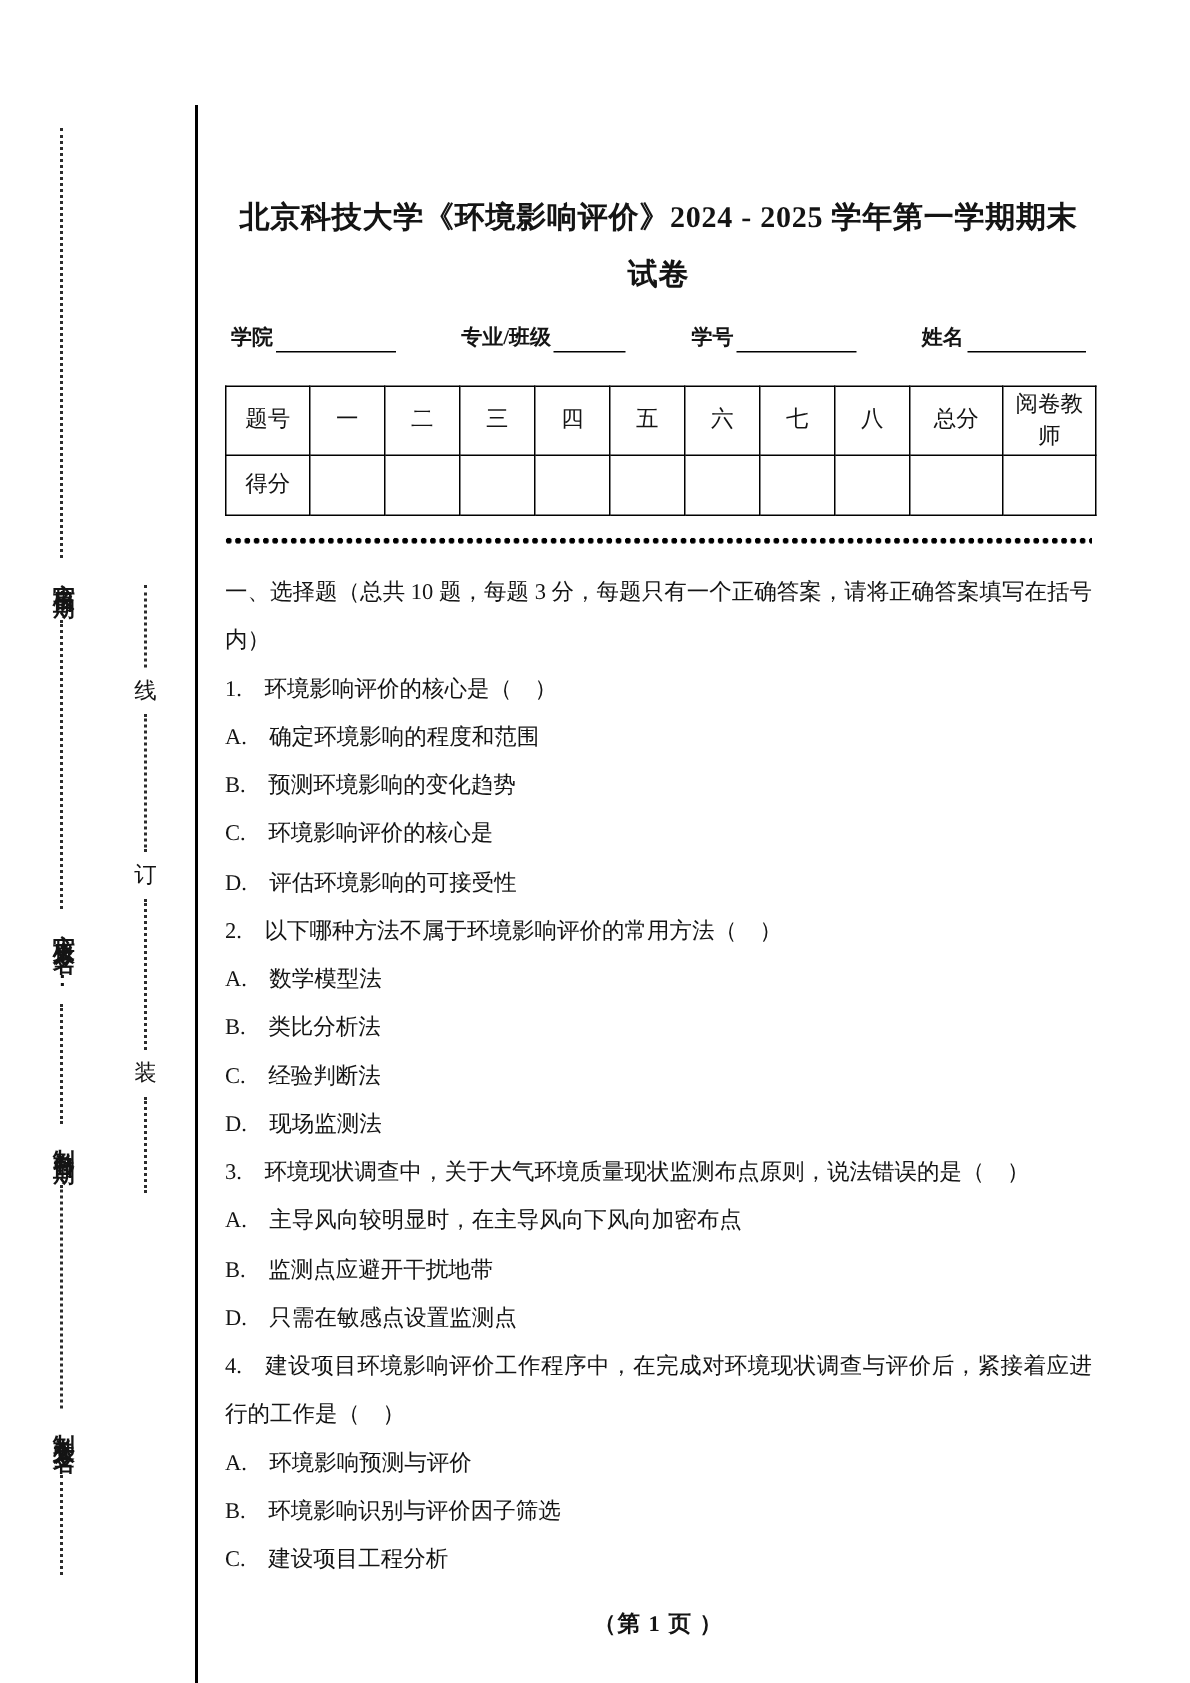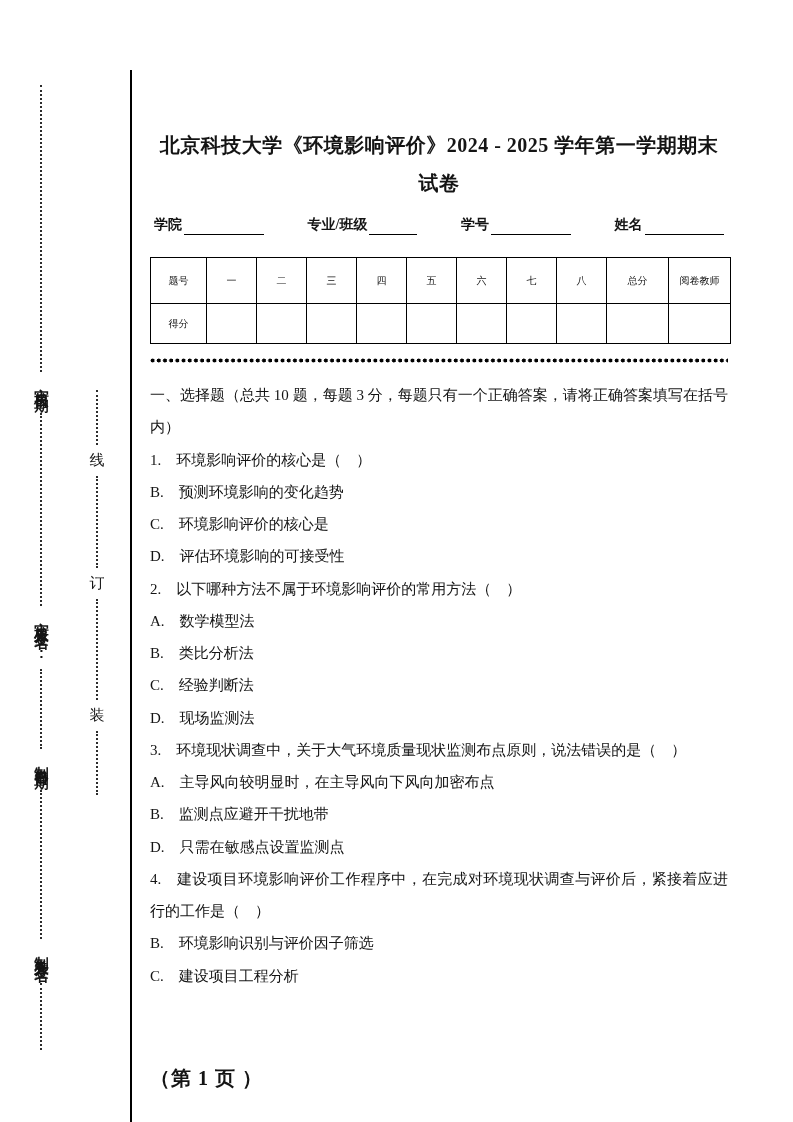--- a/index.html
+++ b/index.html
@@ -26,35 +26,35 @@
   .content-border { position:absolute; left:130px; top:70px; bottom:0; width:0; border-left:2px solid #000; }
   .content { position:absolute; left:150px; top:78px; width:578px;margin-top:48px; }
 
   .title { font-size:20px; font-weight:bold; text-align:center; line-height:1.9; letter-spacing:0.5px; }
 
   .fields-row { display:flex; margin-top:14px; padding:0 4px; font-size:14px; font-weight:bold; align-items:center;gap:44px; }
   .field { display:flex; flex:1 1 0; align-items:flex-end; }
   .flabel { white-space:nowrap; padding-bottom:1px; }
   .blank { display:inline-block; flex:1 1 auto; border-bottom:1.5px solid #000; height:17px; margin-left:2px; }
 
-  .score-table { border-collapse:collapse; margin-top:22px; width:580px; table-layout:fixed; font-size:10px; }
+  .score-table { border-collapse:collapse; margin-top:22px; width:580px; table-layout:fixed; font-size:15px; }
   .score-table td { border:1.5px solid #000; text-align:center; vertical-align:middle; height:40px; padding:2px; line-height:1.35; }
   .score-table tr.hdr td { height:46px; }
   .score-table td.grader { word-break:break-all; }
 
   .dotsep {
     margin-top:14px; height:5px;
     background-image:radial-gradient(circle at 2.5px 2.5px, #000 1.8px, transparent 2.2px);
     background-size:6.2px 5px; background-repeat:repeat-x;
   }
 
   .section-title { margin-top:16px; font-size:15px; font-weight:normal; line-height:2.15; text-align:justify; }
   .q { font-size:15px; line-height:2.15; text-align:justify; }
 
-  .footer { position:absolute; left:150px; width:578px; bottom:30px; font-size:20px; font-weight:bold; letter-spacing:1px; }
+  .footer { position:absolute; left:150px; width:578px; bottom:30px; text-align:center; font-size:15px; font-weight:bold; letter-spacing:1px; }
 </style>
 </head>
 <body>
 
 <div class="page">
 
   <div class="rail rail-seal">
     <span class="dotline" style="flex-grow:2.15"></span>
     <span class="rail-label">审核日期:</span>
     <span class="dotline" style="flex-grow:1.45"></span>
@@ -143,36 +143,38 @@
           <td></td>
         </tr>
       </tbody>
     </table>
 
     <div class="dotsep"></div>
 
     <p class="section-title">一、选择题（总共 10 题，每题 3 分，每题只有一个正确答案，请将正确答案填写在括号内）</p>
 
     <p class="q">1.　环境影响评价的核心是（　）</p>
+    <p class="q">A.　确定环境影响的程度和范围</p>
     <p class="q">B.　预测环境影响的变化趋势</p>
     <p class="q">C.　环境影响评价的核心是</p>
     <p class="q">D.　评估环境影响的可接受性</p>
 
     <p class="q">2.　以下哪种方法不属于环境影响评价的常用方法（　）</p>
     <p class="q">A.　数学模型法</p>
     <p class="q">B.　类比分析法</p>
     <p class="q">C.　经验判断法</p>
     <p class="q">D.　现场监测法</p>
 
     <p class="q">3.　环境现状调查中，关于大气环境质量现状监测布点原则，说法错误的是（　）</p>
     <p class="q">A.　主导风向较明显时，在主导风向下风向加密布点</p>
     <p class="q">B.　监测点应避开干扰地带</p>
     <p class="q">D.　只需在敏感点设置监测点</p>
 
     <p class="q">4.　建设项目环境影响评价工作程序中，在完成对环境现状调查与评价后，紧接着应进行的工作是（　）</p>
+    <p class="q">A.　环境影响预测与评价</p>
     <p class="q">B.　环境影响识别与评价因子筛选</p>
     <p class="q">C.　建设项目工程分析</p>
 
   </div>
 
   <div class="footer">（第 1 页 ）</div>
 
 </div>
 
 </body></html>

